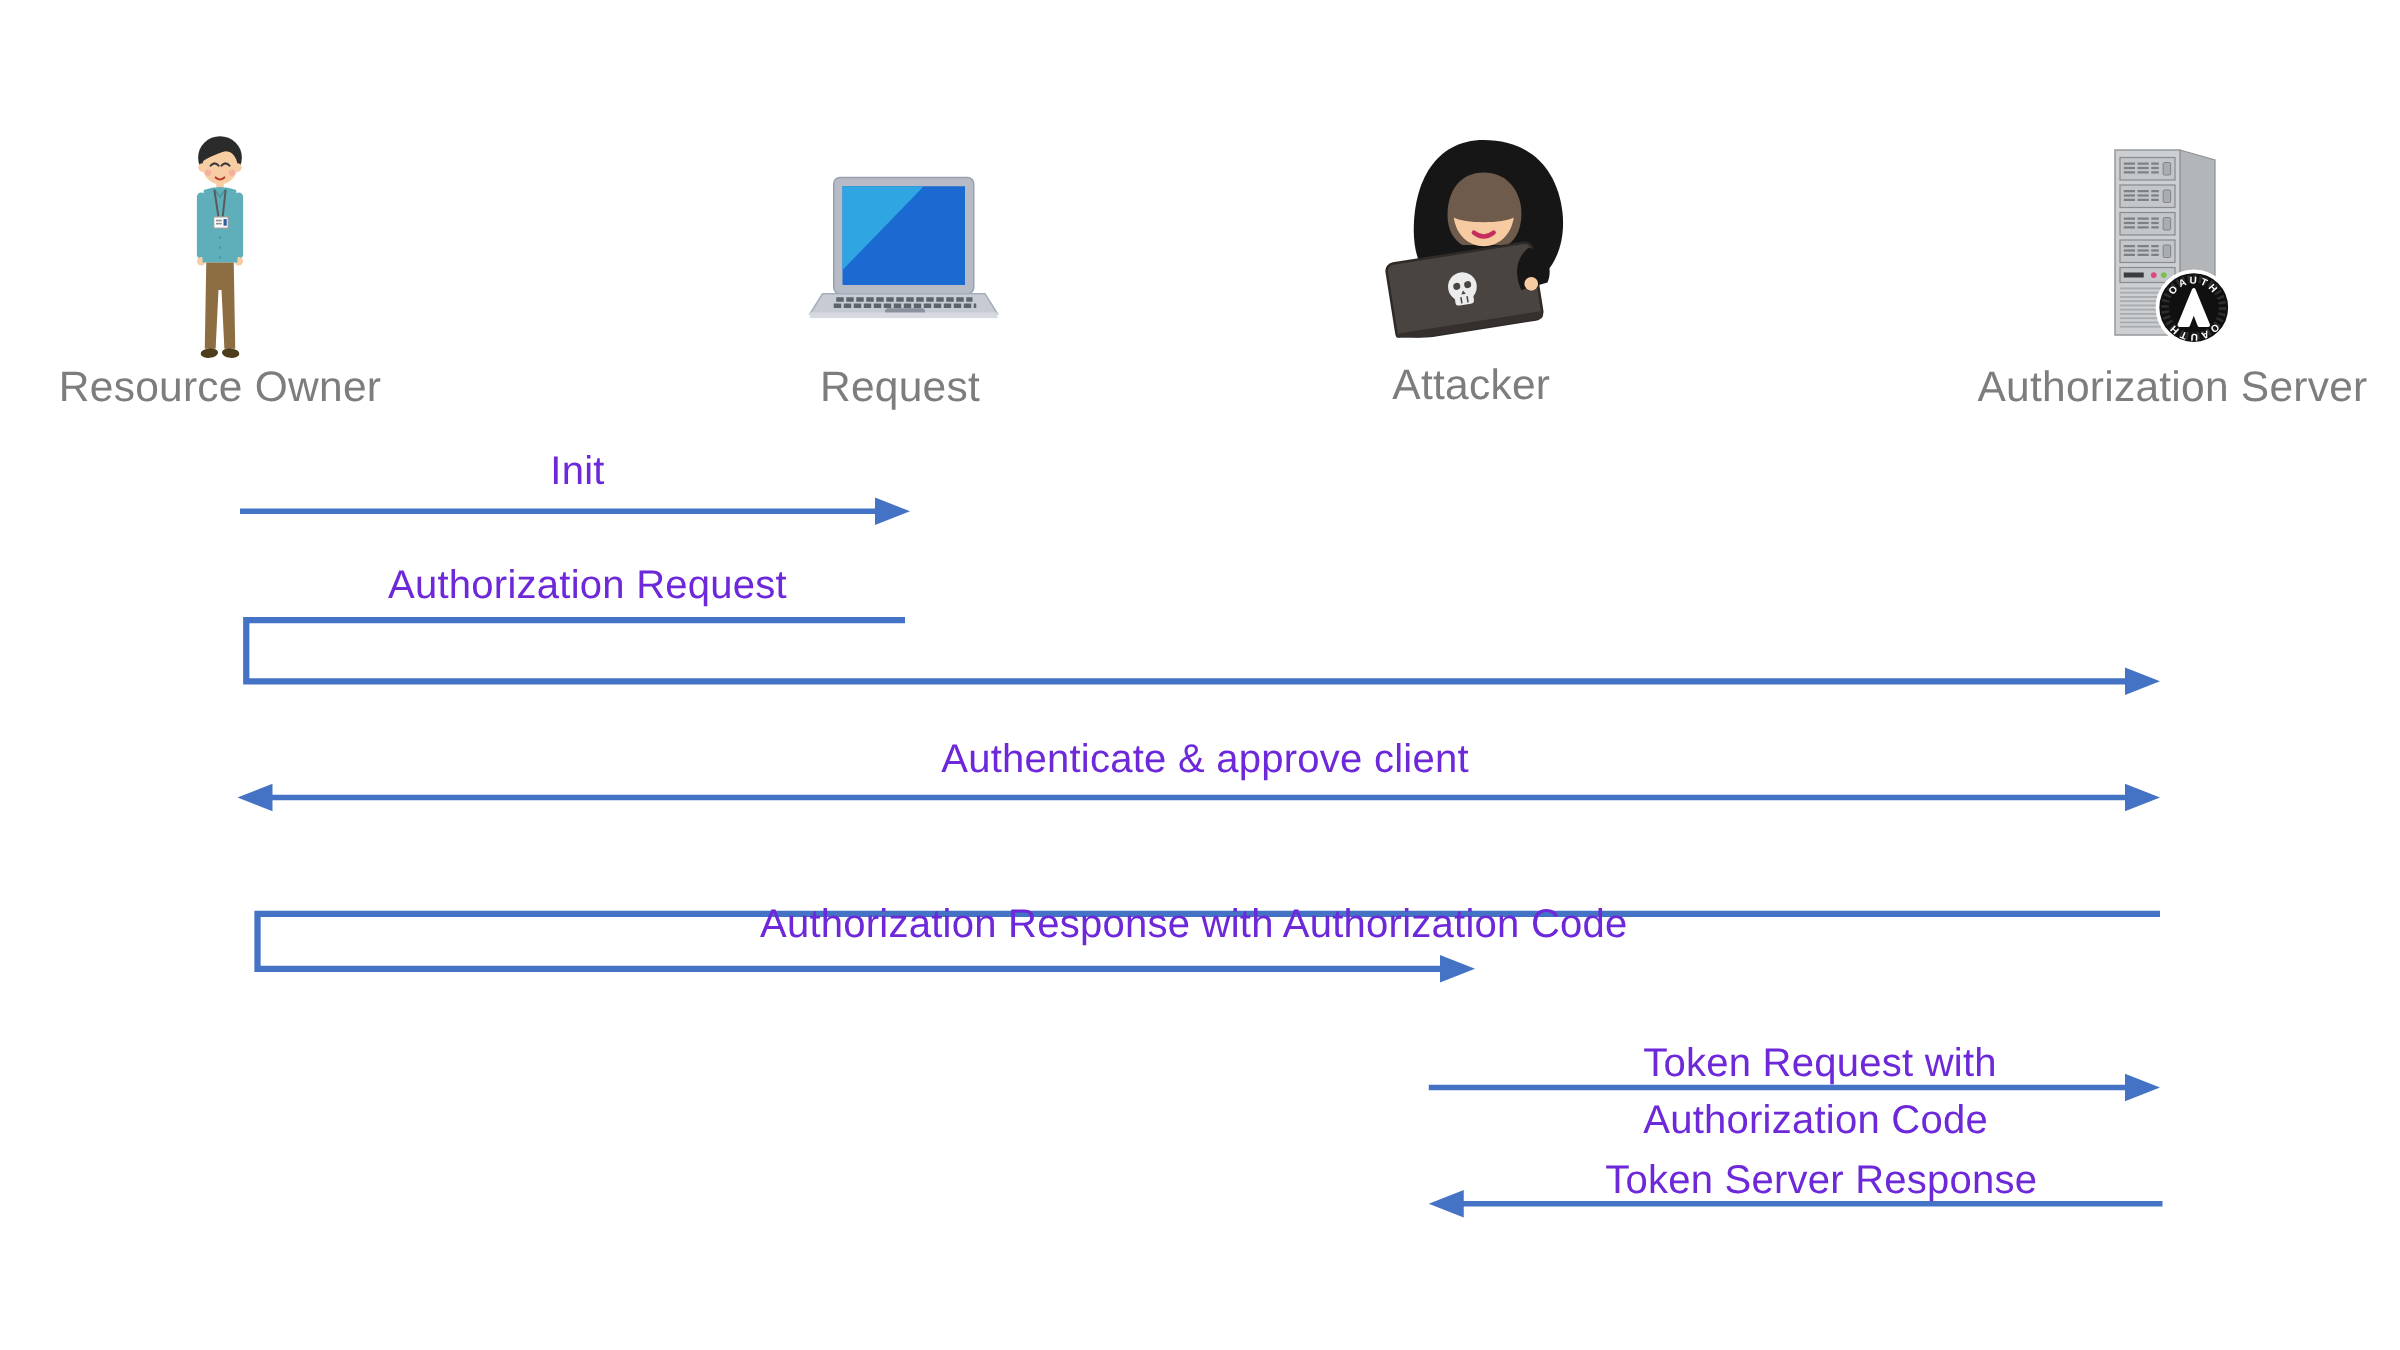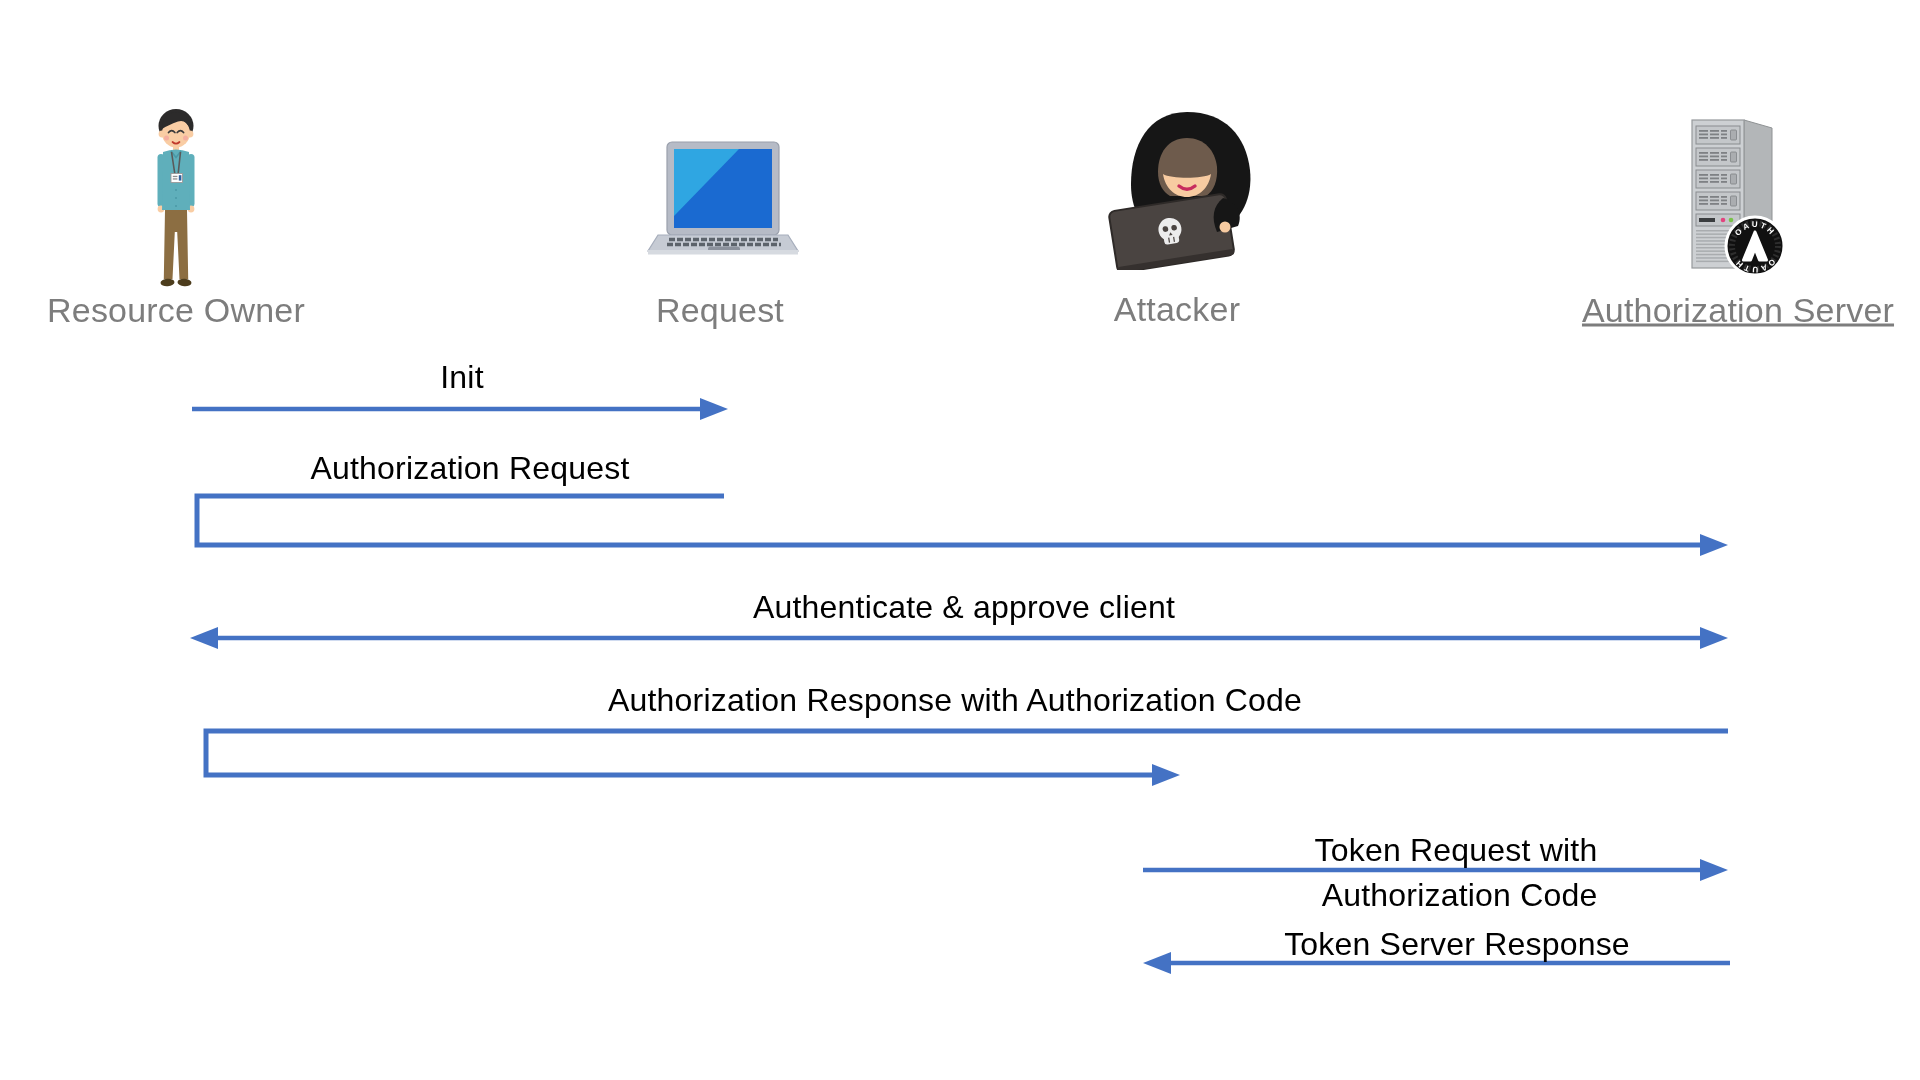--- a/index.html
+++ b/index.html
@@ -9,22 +9,22 @@
   .arrows-layer{position:absolute;left:0;top:0;width:1920px;height:1080px;}
   .actor{position:absolute;}
   .actor-label{
     position:absolute;transform:translate(-50%,-50%);
     color:#7d7d7d;font-size:34px;font-weight:500;white-space:nowrap;
     letter-spacing:0.2px;
     text-align:right;
   }
   .msg-label{
     position:absolute;transform:translate(-50%,-50%);
-    color:#000000;font-size:32px;font-weight:500;white-space:nowrap;
-    text-align:right;letter-spacing:0.2px;
+    color:#6d28d9;font-size:32px;font-weight:500;white-space:nowrap;
+    text-align:left;letter-spacing:0.2px;
   }
   .msg-label.two-line{white-space:pre-line;line-height:45px;}
   svg{display:block;}
 </style>
 </head>
 <body>
 
 <div class="stage">
 
   <svg class="arrows-layer" width="1920" height="1080" viewBox="0 0 1920 1080">
@@ -225,24 +225,24 @@
         <path id="arc-bottom" d="M 96,130 A 21,21 0 0 1 54,130" fill="none"></path>
         <text font-size="8" font-weight="bold" fill="#ffffff" letter-spacing="2.2">
           <textPath href="#arc-top" startOffset="50%" text-anchor="middle">OAUTH</textPath>
         </text>
         <text font-size="8" font-weight="bold" fill="#ffffff" letter-spacing="2.2">
           <textPath href="#arc-bottom" startOffset="50%" text-anchor="middle">OAUTH</textPath>
         </text>
         <path d="M75,116 L63.5,144 L70.5,144 L75,132.5 L79.5,144 L86.5,144 Z" fill="#ffffff" stroke="#ffffff" stroke-width="3" stroke-linejoin="round"></path>
       </g>
     </svg>
-    <div class="actor-label" style="left:58px;top:194px;text-decoration:underline;">Authorization Server</div>
+    <div class="actor-label" style="left:58px;top:194px;">Authorization Server</div>
   </div>
 
   <div class="msg-label" style="left:462px;top:377px;">Init</div>
   <div class="msg-label" style="left:470px;top:468px;">Authorization Request</div>
   <div class="msg-label" style="left:964px;top:607px;">Authenticate &amp; approve client</div>
-  <div class="msg-label" style="left:955px;top:700px;">Authorization Response with Authorization Code</div>
+  <div class="msg-label" style="left:955px;top:739px;">Authorization Response with Authorization Code</div>
   <div class="msg-label two-line" style="left:1456px;top:873px;">Token Request with
 Authorization Code</div>
   <div class="msg-label" style="left:1457px;top:944px;">Token Server Response</div>
 
 </div>
 
 </body></html>

